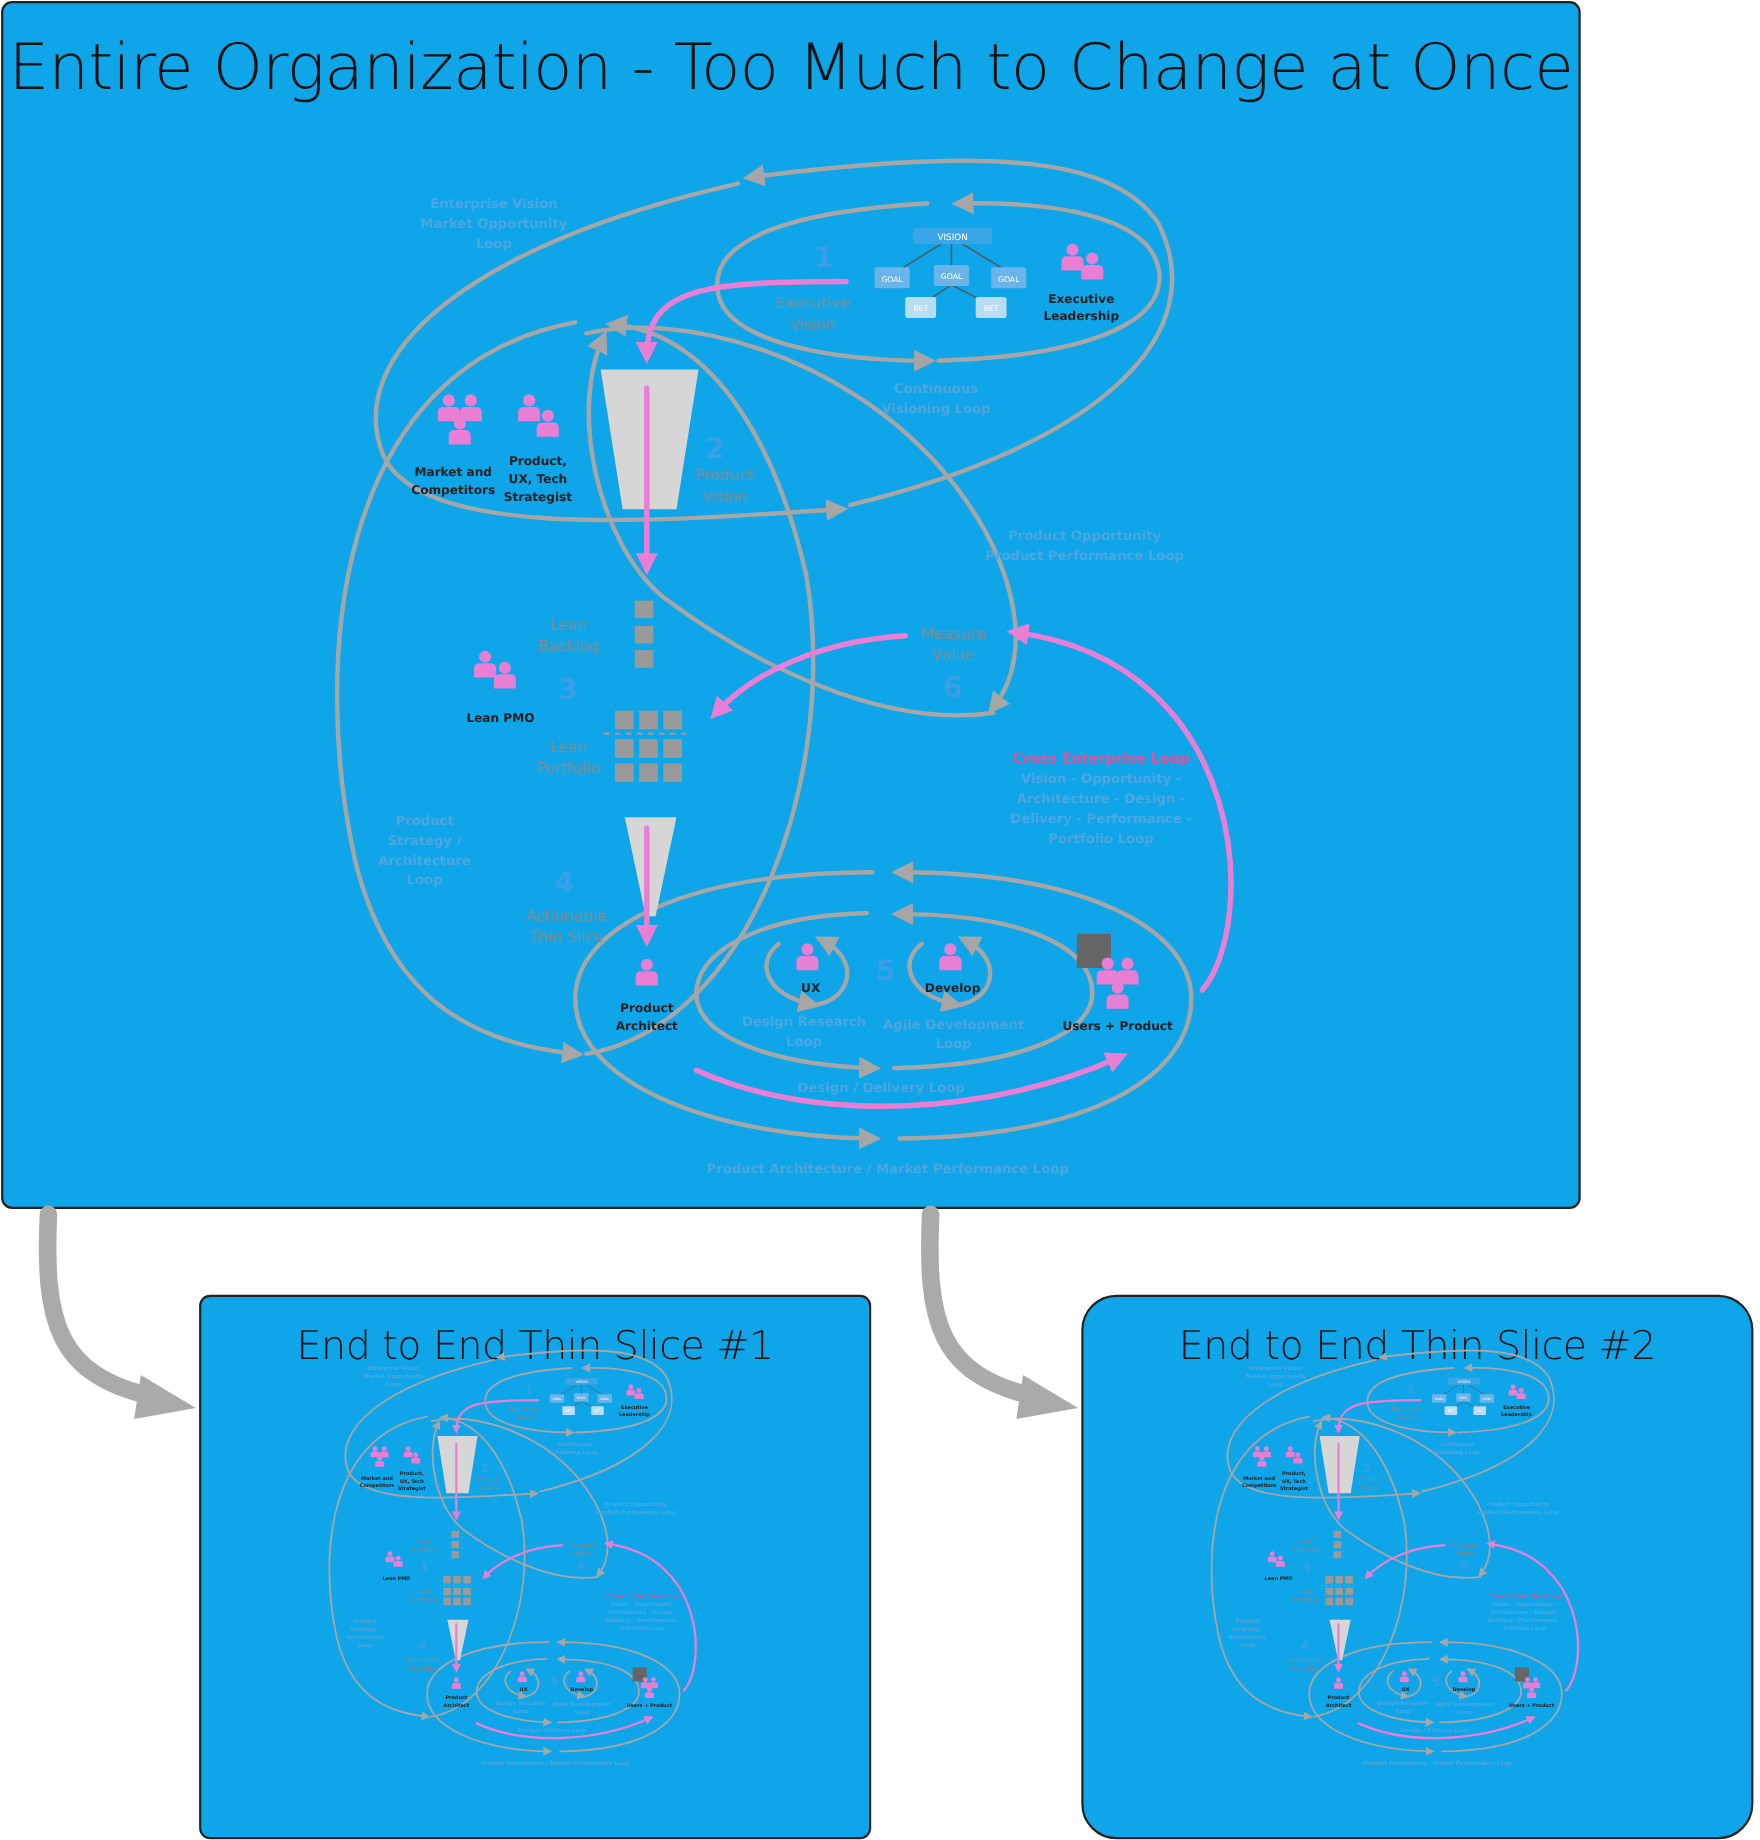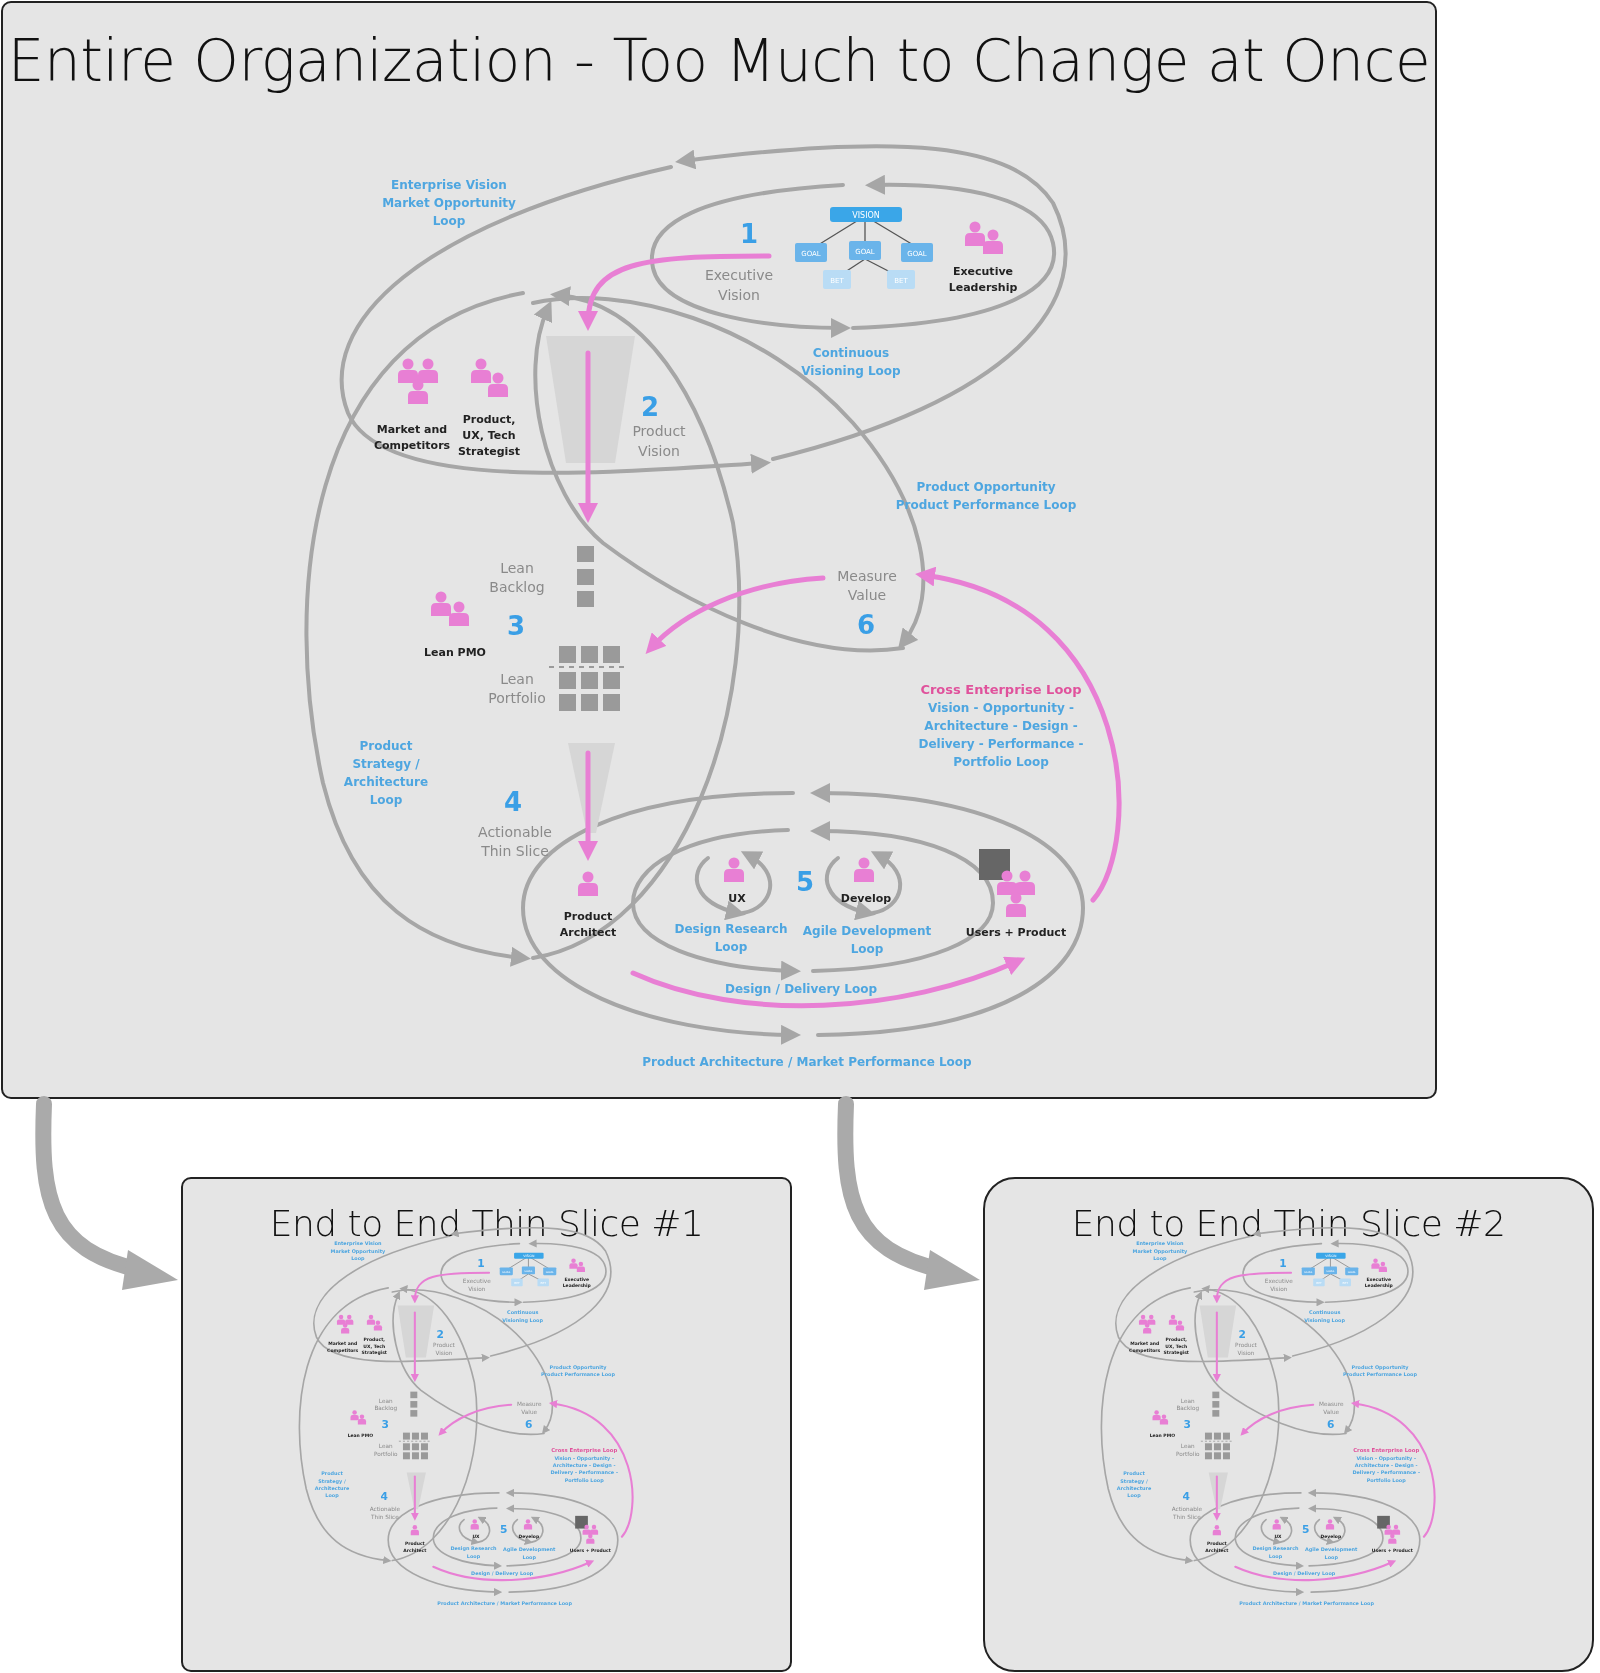--- a/index.html
+++ b/index.html
@@ -1,17 +1,17 @@
 <!DOCTYPE html>
 <html><head>
 <meta charset="utf-8">
 <style>
   html, body { margin:0; padding:0; background:#ffffff; }
   body { width:1600px; height:1673px; position:relative; overflow:hidden; font-family:"DejaVu Sans", sans-serif; }
-  .panel { position:absolute; border:2px solid #222; border-radius:10px; background:#e5e5e5; box-sizing:border-box; overflow:hidden; }
+  .panel { position:absolute; border:2px solid #222; border-radius:10px; background:#0ea5e9; box-sizing:border-box; overflow:hidden; }
   .panel-title { position:absolute; left:0; right:0; text-align:center; color:#111; font-family:"DejaVu Sans", sans-serif; font-weight:200; letter-spacing:-0.5px; white-space:nowrap; }
   #main-panel { left:1px; top:1px; width:1436px; height:1098px; }
   #main-panel .panel-title { top:24px; font-size:58px; font-weight:300; }
   #thumb1 { left:181px; top:1177px; width:611px; height:495px; }
   #thumb2 { left:983px; top:1177px; width:611px; height:495px;border-radius:32px; }
   #thumb1 .panel-title, #thumb2 .panel-title { top:24px; font-size:36px; font-weight:300; }
   svg text { font-family:"DejaVu Sans", sans-serif; }
   .diagram { position:absolute; }
   #main-diagram { left:0; top:0; width:1436px; height:1098px; }
   .thumb-diagram { left:-116px; top:-117px; width:1436px; height:1098px; transform-origin:0 0; }

